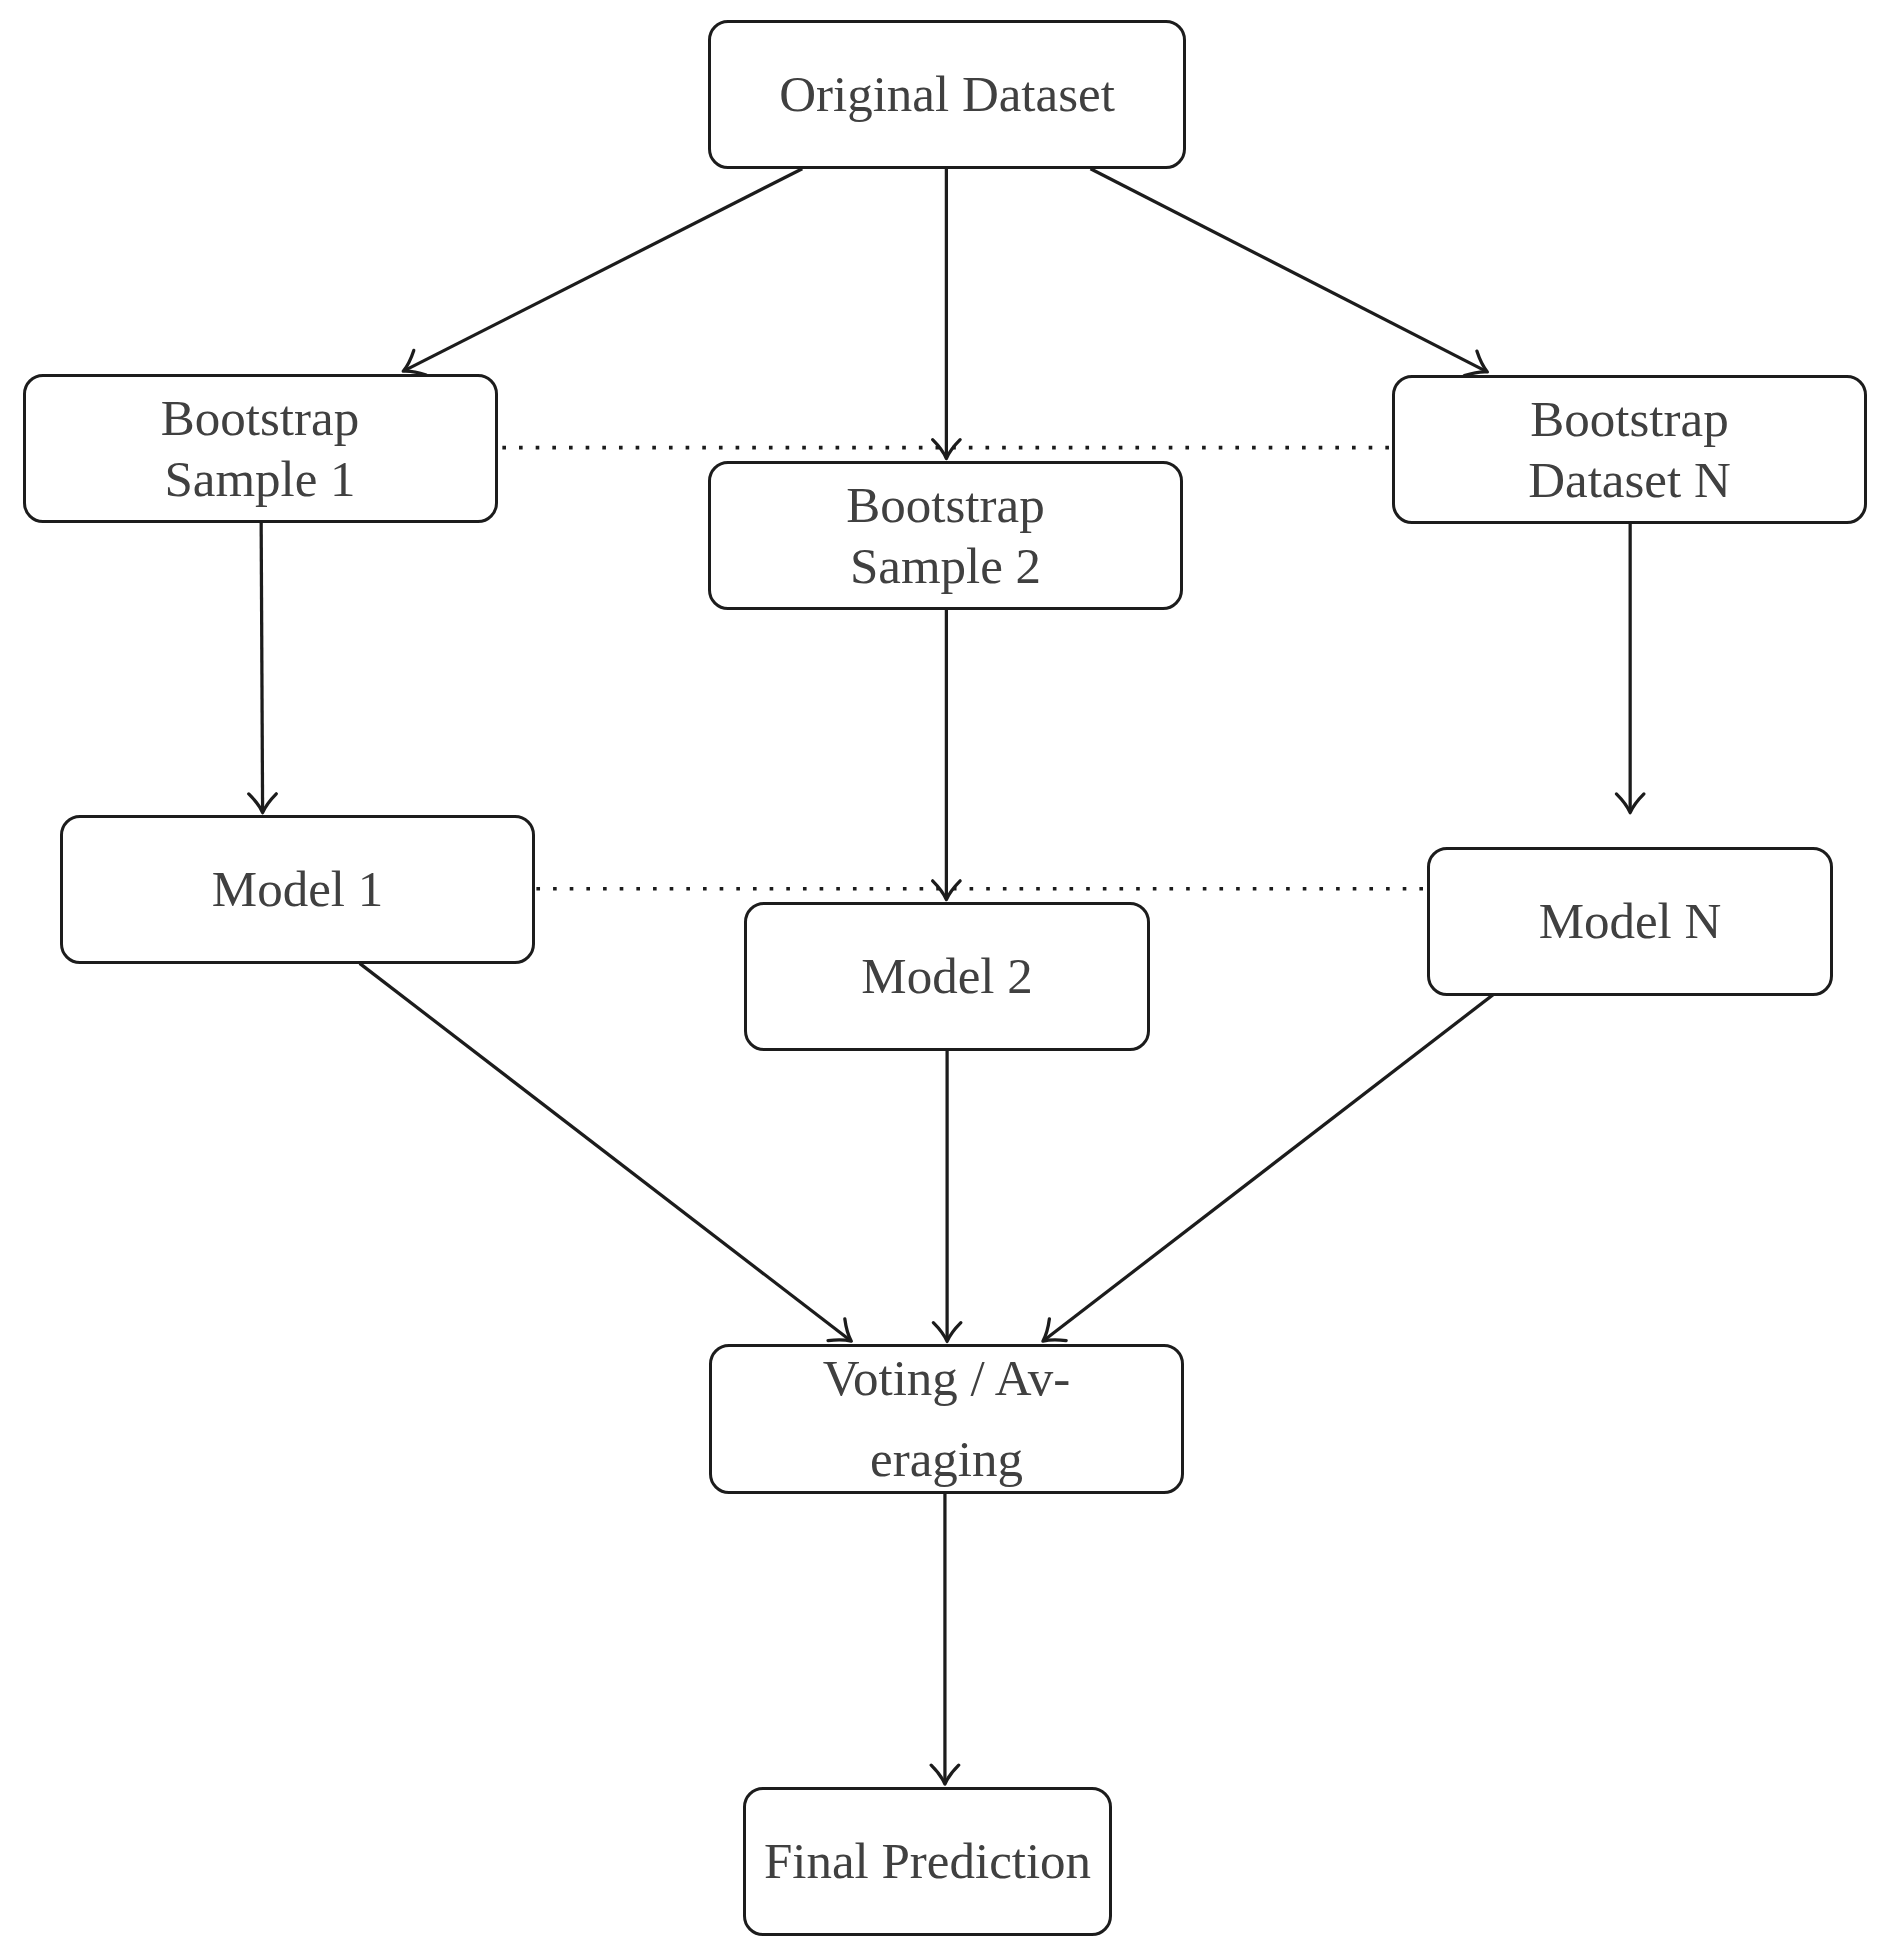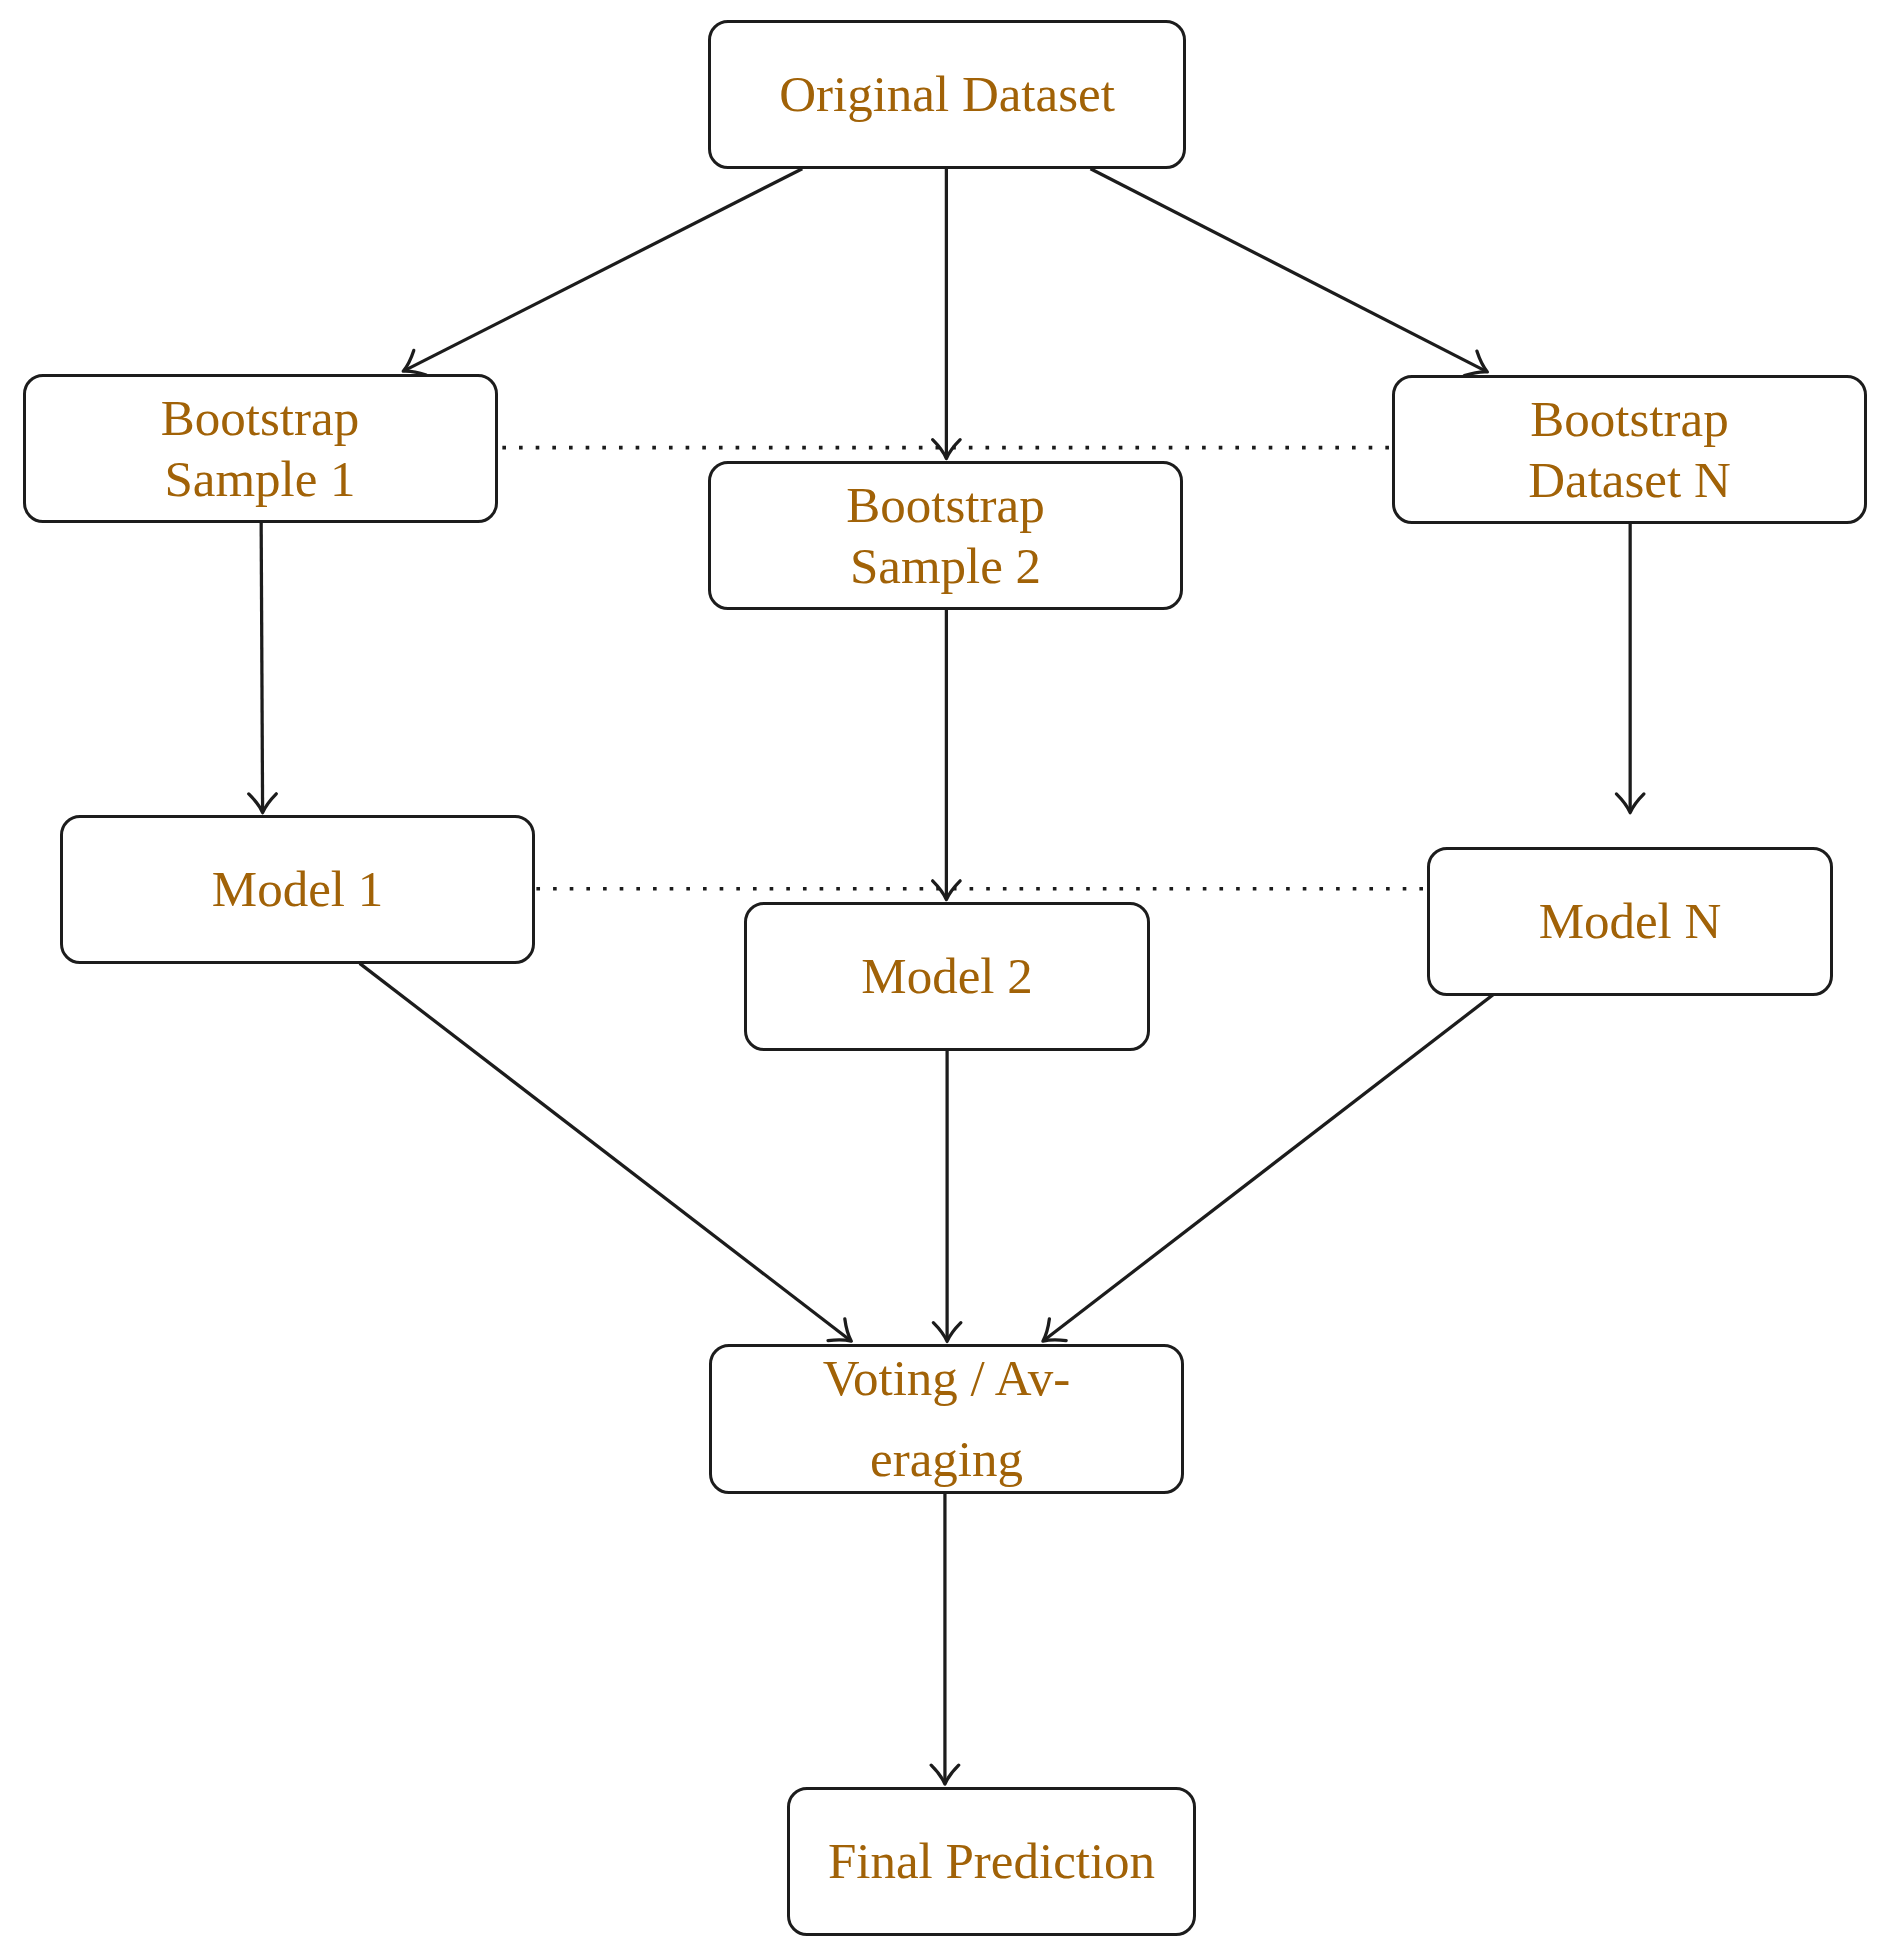--- a/index.html
+++ b/index.html
@@ -22,21 +22,21 @@
     background: #ffffff;
     border: 3.3px solid #1c1c1c;
     border-radius: 20px;
     display: flex;
     flex-direction: column;
     align-items: center;
     justify-content: center;
     text-align: center;
     font-size: 51px;
     line-height: 61px;
-    color: #a16207;
+    color: #404040;
     white-space: nowrap;
   }
   .edge {
     stroke: #1c1c1c;
     stroke-width: 4.5;
     fill: none;
   }
   .edge.dotted {
     stroke-width: 5;
     stroke-dasharray: 5 18;
@@ -99,18 +99,18 @@
 
   <div class="node" style="left:1427px; top:815px; width:406px; height:149px;margin-top:32px;">
     <span>Model N</span>
   </div>
 
   <div class="node" style="left:709px;  top:1344px; width:475px; height:150px;gap:20px;">
     <span>Voting / Av-</span>
     <span>eraging</span>
   </div>
 
-  <div class="node" style="left:743px; top:1787px; width:409px; height:149px;margin-left:44px;">
+  <div class="node" style="left:743px; top:1787px; width:369px; height:149px;">
     <span>Final Prediction</span>
   </div>
 
 </div>
 
 
 </body></html>

